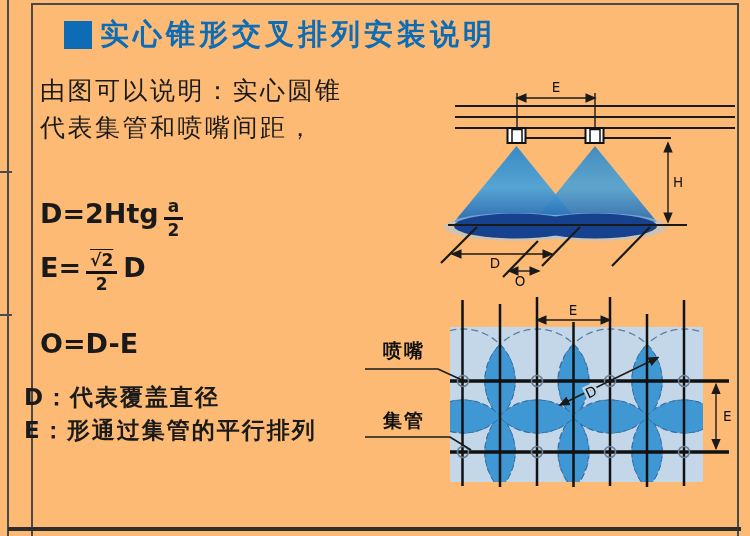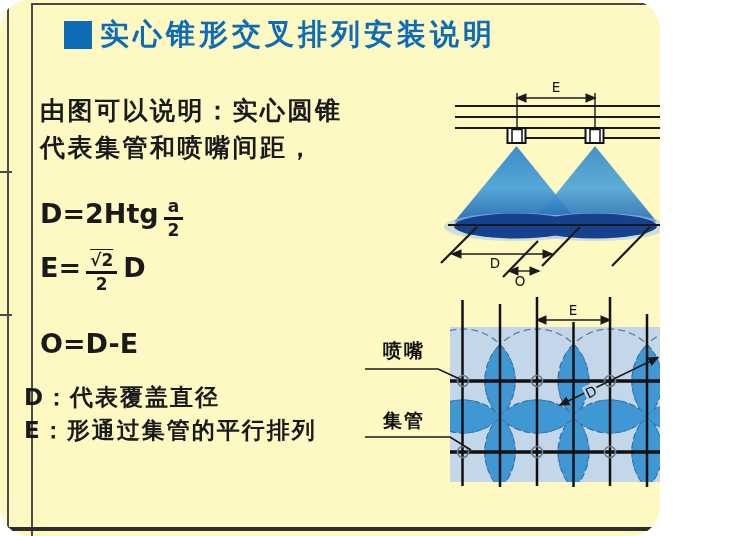--- a/index.html
+++ b/index.html
@@ -1,28 +1,28 @@
 <!DOCTYPE html>
 <html><head>
 <meta charset="utf-8">
 <style>
   html,body{margin:0;padding:0;background:#fff;}
-  #page{position:relative;width:660px;height:536px;background:#fef9c3;overflow:hidden;
-        font-family:"DejaVu Sans","Liberation Sans",sans-serif;color:#1a1a1a;border-radius:29px;}
+  #page{position:relative;width:750px;height:536px;background:#fdba74;overflow:hidden;
+        font-family:"DejaVu Sans","Liberation Sans",sans-serif;color:#1a1a1a;}
   .abs{position:absolute;}
   
   .edge-line{left:7px;top:0;width:2px;height:536px;background:#4a4a4a;}
   .edge-tick{left:0;width:12px;height:2px;background:#4a4a4a;}
   .frame{left:31px;top:3px;width:708px;height:533px;border:2px solid #4a4a4a;border-bottom:none;box-sizing:border-box;}
   .bottom-rule{left:8px;top:527px;width:733px;height:4px;background:#2e2e2e;}
   
   .title-square{left:64px;top:21px;width:28px;height:28px;background:#0d6cb5;}
   .page-title{left:100px;top:15px;font-size:29px;font-weight:bold;color:#0d6cb5;letter-spacing:4px;white-space:nowrap;}
   
-  .intro{left:40px;top:72px;font-size:25px;font-weight:bold;line-height:37px;letter-spacing:2.5px;white-space:nowrap;margin-top:20px;}
+  .intro{left:40px;top:72px;font-size:25px;font-weight:normal;line-height:37px;letter-spacing:2.5px;white-space:nowrap;}
   
   .formula{left:40px;font-size:27px;font-weight:bold;white-space:nowrap;display:flex;align-items:flex-start;}
   .f1{top:198px;} .f2{top:252px;} .f3{top:328px;}
   .frac{display:inline-flex;flex-direction:column;align-items:center;margin-left:5px;font-size:17px;}
   .frac .top{display:block;padding:0 4px 1px;border-bottom:3px solid #111;line-height:1.05;}
   .frac .bot{display:block;line-height:1.1;padding-top:1px;}
   .rad{text-decoration:overline;}
   .f-rhs{margin-left:6px;}
   
   .legend{left:24px;top:381px;font-size:23px;font-weight:bold;line-height:33px;letter-spacing:2px;white-space:nowrap;}

